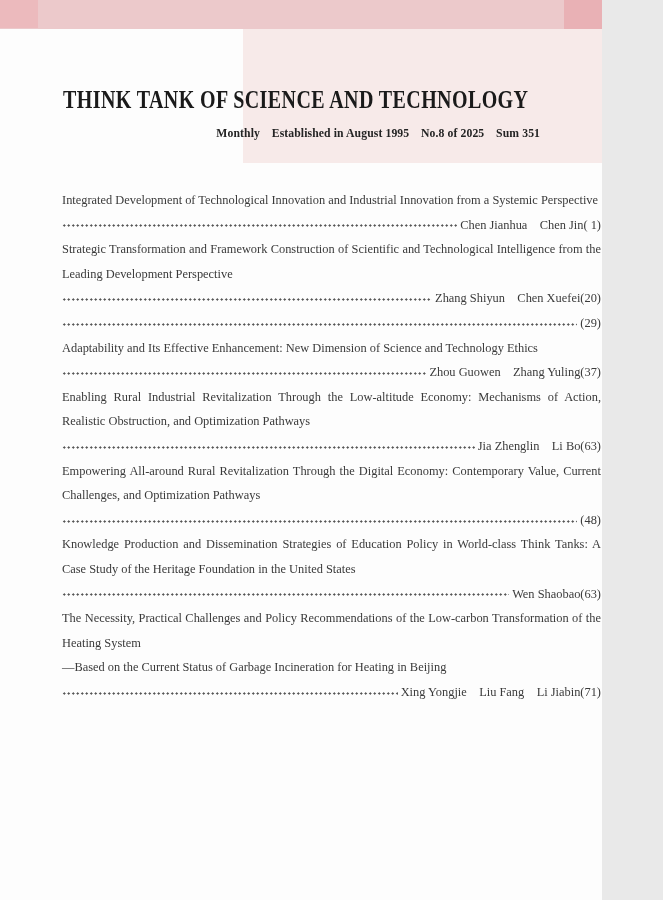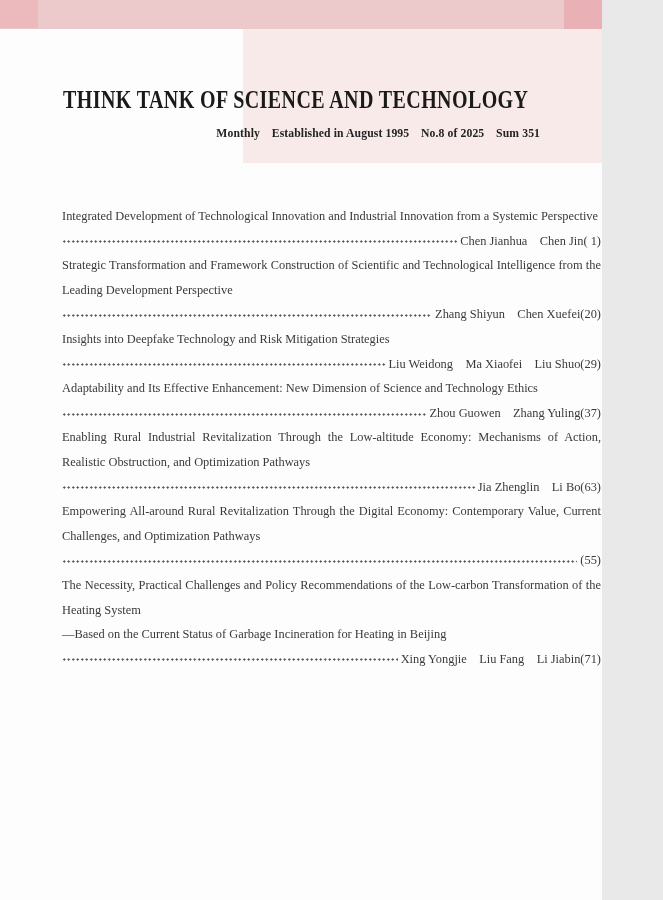--- a/index.html
+++ b/index.html
@@ -37,21 +37,21 @@
   }
   .issue-line {
     position: absolute; right: 62px; top: 126px;
     font-size: 12.6px; font-weight: bold; color: #242424;
     white-space: pre; letter-spacing: 0.1px;
     transform: scaleX(0.93); transform-origin: right center;
     z-index: 3;
   }
   
   .toc {
-    position: absolute; left: 62px; top: 204px;
+    position: absolute; left: 62px; top: 188px;
     width: 539px;
     font-size: 12.4px; line-height: 24.6px;
     color: #3a3a3a;
   }
   .toc-title { text-align: justify; }
   .toc-subtitle { text-align: left; }
   .toc-leader { display: flex; align-items: center; }
   .leader-dots {
     flex: 1 1 auto;
     height: 10px;
@@ -94,25 +94,23 @@
       <div class="toc-title">Strategic Transformation and Framework Construction of Scientific and Technological Intelligence from the Leading Development Perspective</div>
 
       <div class="toc-leader">
         <div class="leader-dots"></div>
         <span class="toc-authors">Zhang Shiyun  Chen Xuefei</span>
         <span class="toc-page">(20)</span>
       </div>
     </div>
 
     <div class="toc-entry">
-      <div class="toc-title">Insights into Deepfake Technology and Risk Mitigation Strategies</div>
 
       <div class="toc-leader">
         <div class="leader-dots"></div>
-        <span class="toc-authors">Liu Weidong  Ma Xiaofei  Liu Shuo</span>
         <span class="toc-page">(29)</span>
       </div>
     </div>
 
     <div class="toc-entry">
       <div class="toc-title">Adaptability and Its Effective Enhancement: New Dimension of Science and Technology Ethics</div>
 
       <div class="toc-leader">
         <div class="leader-dots"></div>
         <span class="toc-authors">Zhou Guowen  Zhang Yuling</span>
@@ -128,24 +126,33 @@
         <span class="toc-authors">Jia Zhenglin  Li Bo</span>
         <span class="toc-page">(63)</span>
       </div>
     </div>
 
     <div class="toc-entry">
       <div class="toc-title">Empowering All-around Rural Revitalization Through the Digital Economy: Contemporary Value, Current Challenges, and Optimization Pathways</div>
 
       <div class="toc-leader">
         <div class="leader-dots"></div>
-        <span class="toc-page">(55)</span>
+        <span class="toc-page">(48)</span>
       </div>
     </div>
 
+    <div class="toc-entry">
+      <div class="toc-title">Knowledge Production and Dissemination Strategies of Education Policy in World-class Think Tanks: A Case Study of the Heritage Foundation in the United States</div>
+
+      <div class="toc-leader">
+        <div class="leader-dots"></div>
+        <span class="toc-authors">Wen Shaobao</span>
+        <span class="toc-page">(63)</span>
+      </div>
+    </div>
 
     <div class="toc-entry">
       <div class="toc-title">The Necessity, Practical Challenges and Policy Recommendations of the Low-carbon Transformation of the Heating System</div>
       <div class="toc-subtitle">—Based on the Current Status of Garbage Incineration for Heating in Beijing</div>
       <div class="toc-leader">
         <div class="leader-dots"></div>
         <span class="toc-authors">Xing Yongjie  Liu Fang  Li Jiabin</span>
         <span class="toc-page">(71)</span>
       </div>
     </div>

